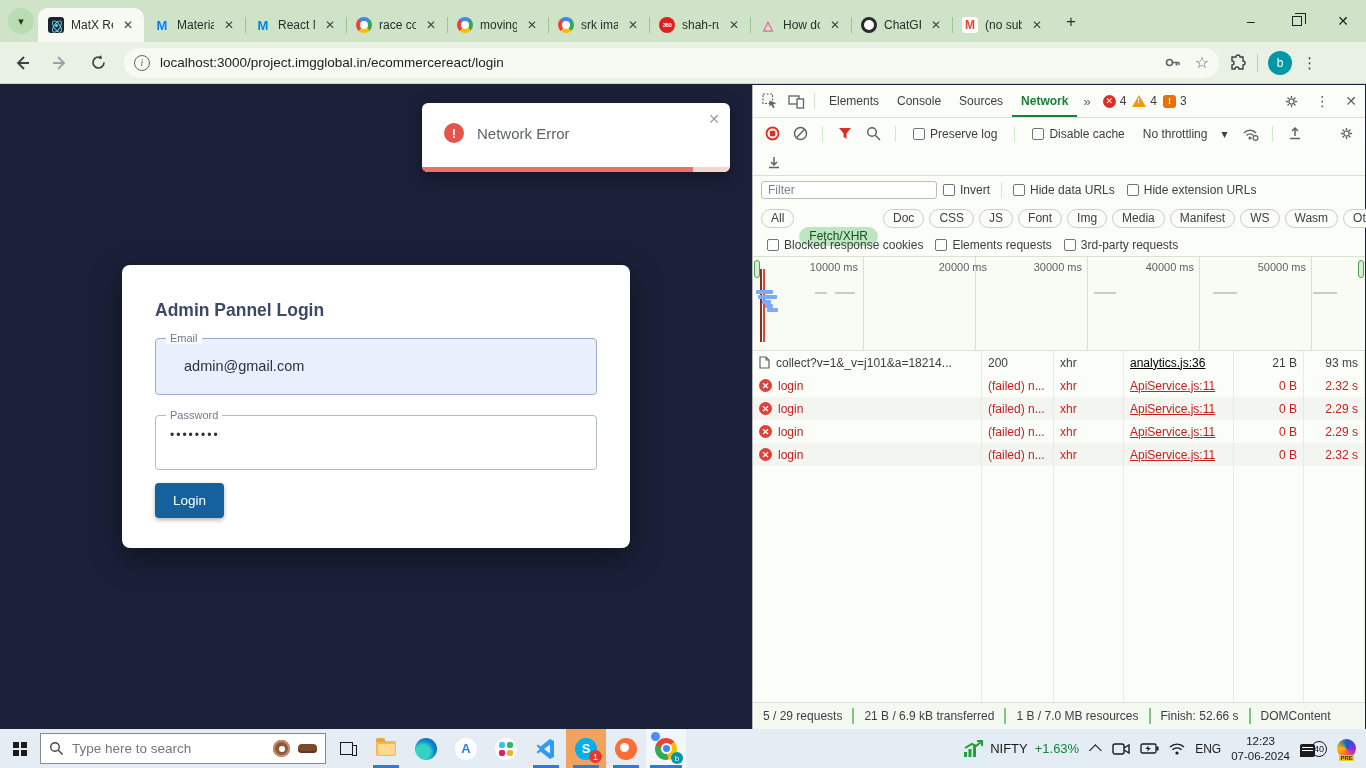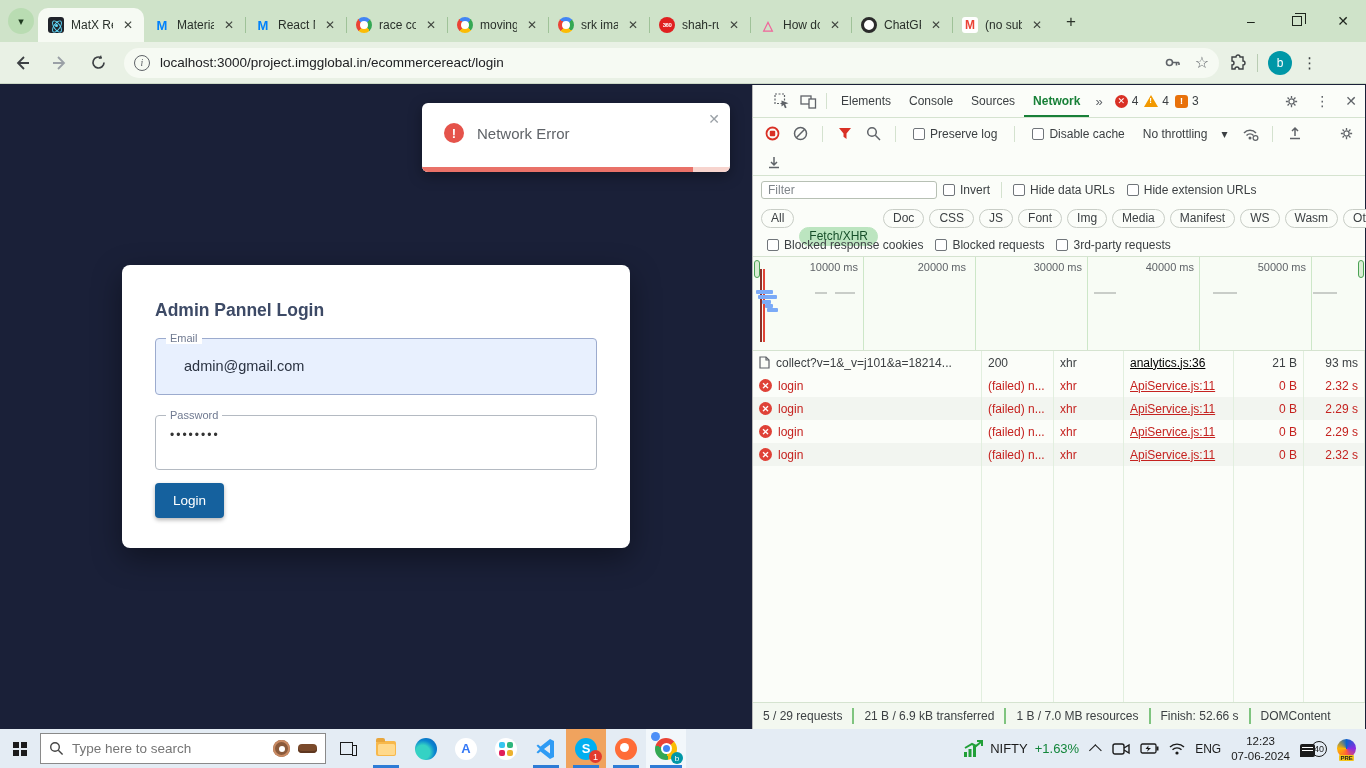--- a/index.html
+++ b/index.html
@@ -69,21 +69,21 @@
   .fld-email { top:73px; height:57px; background:#e8f0fe; border:1px solid #9cabce;padding-left:14px; }
   .fld-email .fld-val { padding:19px 14px; font-size:14.5px; color:#2b3342; }
   .fld-pass { top:150px; height:55px; background:#fff; border:1px solid #b4bac2; }
   .fld-pass .fld-val { padding:12px 14px; font-size:12px; color:#333; letter-spacing:2px; }
   .login-btn { position:absolute; left:33px; top:218px; width:69px; height:35px; background:#15619e; color:#fff; border:none; border-radius:4px; font-size:13.5px; box-shadow:0 2px 4px rgba(0,0,0,.3); }
 
   
   .devtools { width:612px; height:100%; background:#fbfdf9; display:flex; flex-direction:column; font-size:12px; color:#3c4043; }
   .dt-row { display:flex; align-items:center; flex:none; }
   .dt-sep { width:1px; height:16px; background:#d4e2cf; margin:0 5px; flex:none; }
-  .dt-tabsrow { height:33px; border-bottom:1px solid #d5e3d0; padding-left:16px; }
+  .dt-tabsrow { height:33px; border-bottom:1px solid #d5e3d0; padding-left:4px; }
   .dt-ticon { width:26px; height:26px; display:flex; align-items:center; justify-content:center; flex:none; }
   .dt-tab { padding:0 9px; height:32px; line-height:32px; color:#3c4043; flex:none; }
   .dt-tab.active { color:#188038; border-bottom:2px solid #188038; font-weight:bold; }
   .dt-more { color:#5f6368; font-size:13px; padding:0 6px; }
   .badge { display:flex; align-items:center; gap:4px; margin-left:6px; flex:none; }
   .bdg-err { width:13px; height:13px; border-radius:50%; background:#d93025; color:#fff; font-size:9px; display:flex; align-items:center; justify-content:center; }
   .bdg-warn { width:0; height:0; border-left:7px solid transparent; border-right:7px solid transparent; border-bottom:12px solid #f29900; position:relative; }
   .bdg-warn::after { content:"!"; position:absolute; left:-2px; top:1px; color:#fff; font-size:8px; font-weight:bold; }
   .bdg-iss { width:13px; height:13px; border-radius:3px; background:#e8710a; color:#fff; font-size:9px; font-weight:bold; display:flex; align-items:center; justify-content:center; }
   .dt-right { margin-left:auto; display:flex; align-items:center; }
@@ -471,36 +471,36 @@
       <span class="chip">Other</span>
     </div>
 
     <div class="dt-row dt-blockrow">
       <span class="cb-group">
           <span class="cb"></span>
           <span>Blocked response cookies</span>
         </span>
       <span class="cb-group">
           <span class="cb"></span>
-          <span>Blocked requests</span>
+          <span>Elements requests</span>
         </span>
       <span class="cb-group">
           <span class="cb"></span>
           <span>3rd-party requests</span>
         </span>
     </div>
 
     <div class="overview">
       <div class="ov-line" style="left:110px"></div>
       <div class="ov-line" style="left:222px"></div>
       <div class="ov-line" style="left:334px"></div>
       <div class="ov-line" style="left:446px"></div>
       <div class="ov-line" style="left:558px"></div>
       <span class="ov-label" style="left:110px">10000 ms</span>
-      <span class="ov-label" style="left:218px">20000 ms</span>
+      <span class="ov-label" style="left:239px">20000 ms</span>
       <span class="ov-label" style="left:334px">30000 ms</span>
       <span class="ov-label" style="left:446px">40000 ms</span>
       <span class="ov-label" style="left:558px">50000 ms</span>
       <div class="ov-handle" style="left:1px"></div>
       <div class="ov-handle" style="right:1px"></div>
       <div class="ov-red" style="left:7px;background:#8c2f27"></div>
       <div class="ov-red" style="left:10px;background:#e04537"></div>
       <div class="ov-bar" style="left:3px;top:33px;width:17px"></div>
       <div class="ov-bar" style="left:5px;top:38px;width:19px"></div>
       <div class="ov-bar" style="left:9px;top:43px;width:9px"></div>

